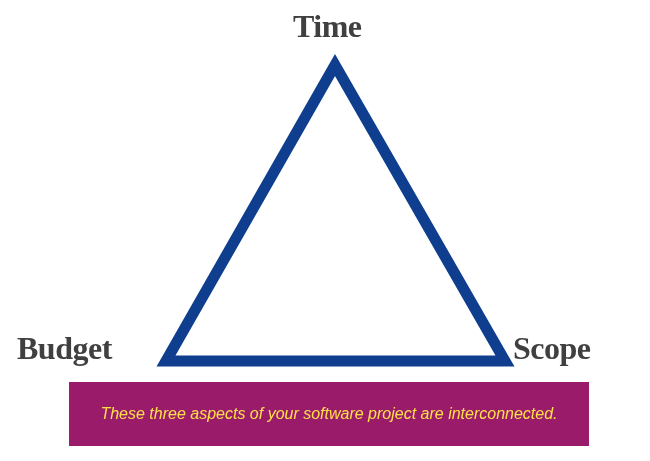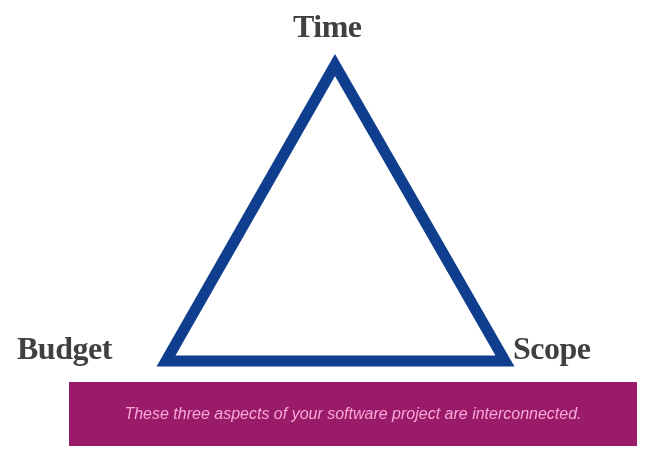--- a/index.html
+++ b/index.html
@@ -13,23 +13,23 @@
       line-height: 1;
       letter-spacing: -0.5px;
     }
     #label-time { left: 293px; top: 10px; }
     #label-budget { left: 17px; top: 332px; }
     #label-scope { left: 513px; top: 332px; }
     svg.tri { position: absolute; left: 0; top: 0; }
     .caption {
       position: absolute;
       left: 69px; top: 382px;
-      width: 568px; height: 64px;
+      width: 520px; height: 64px;
       background: #9b1b6b;
-      color: #f9a8d4;
+      color: #fde047;
       font-family: "Liberation Sans", sans-serif;
       font-style: italic;
       font-size: 16px;
       line-height: 22px;
       text-align: center;
       display: flex; flex-direction: column; justify-content: center;
     }
   </style>
 </head>
 <body>

